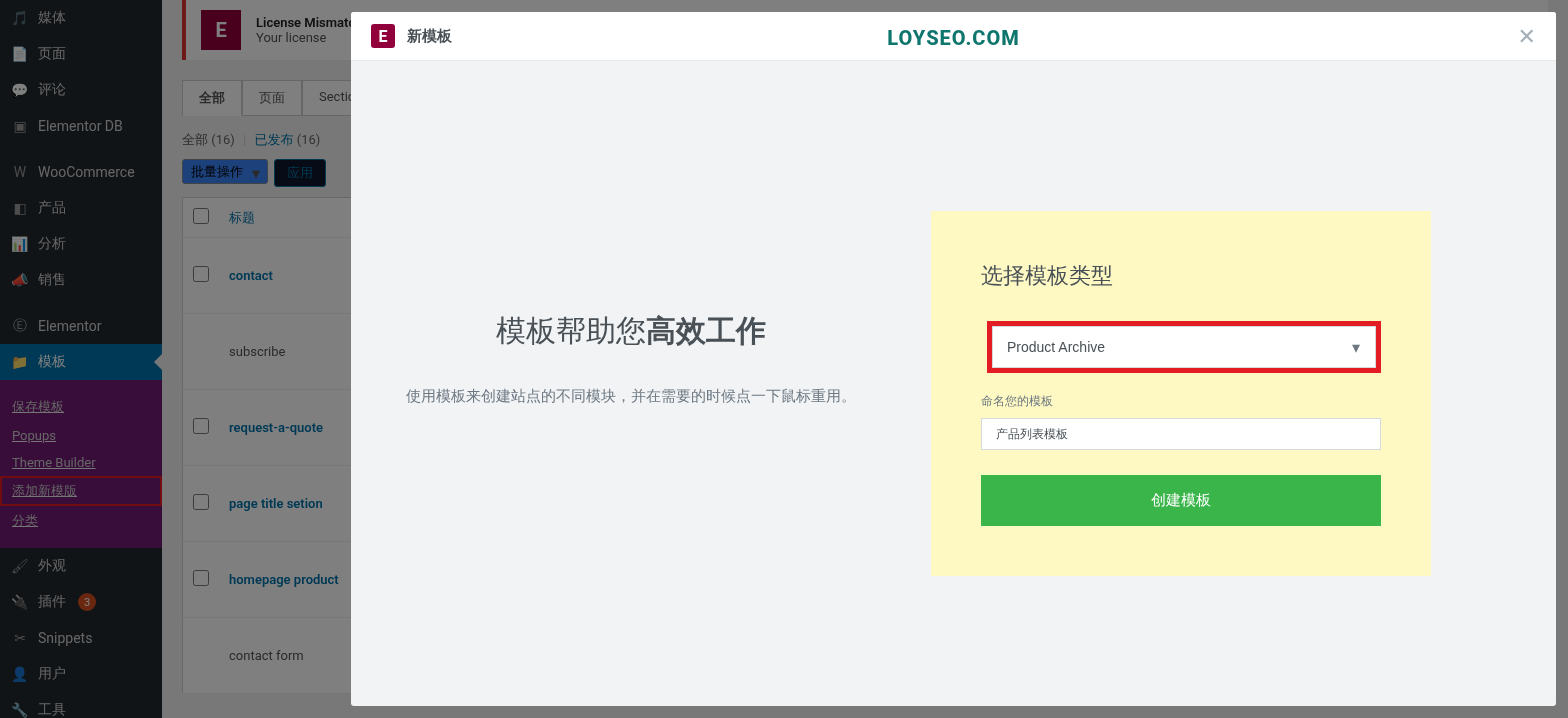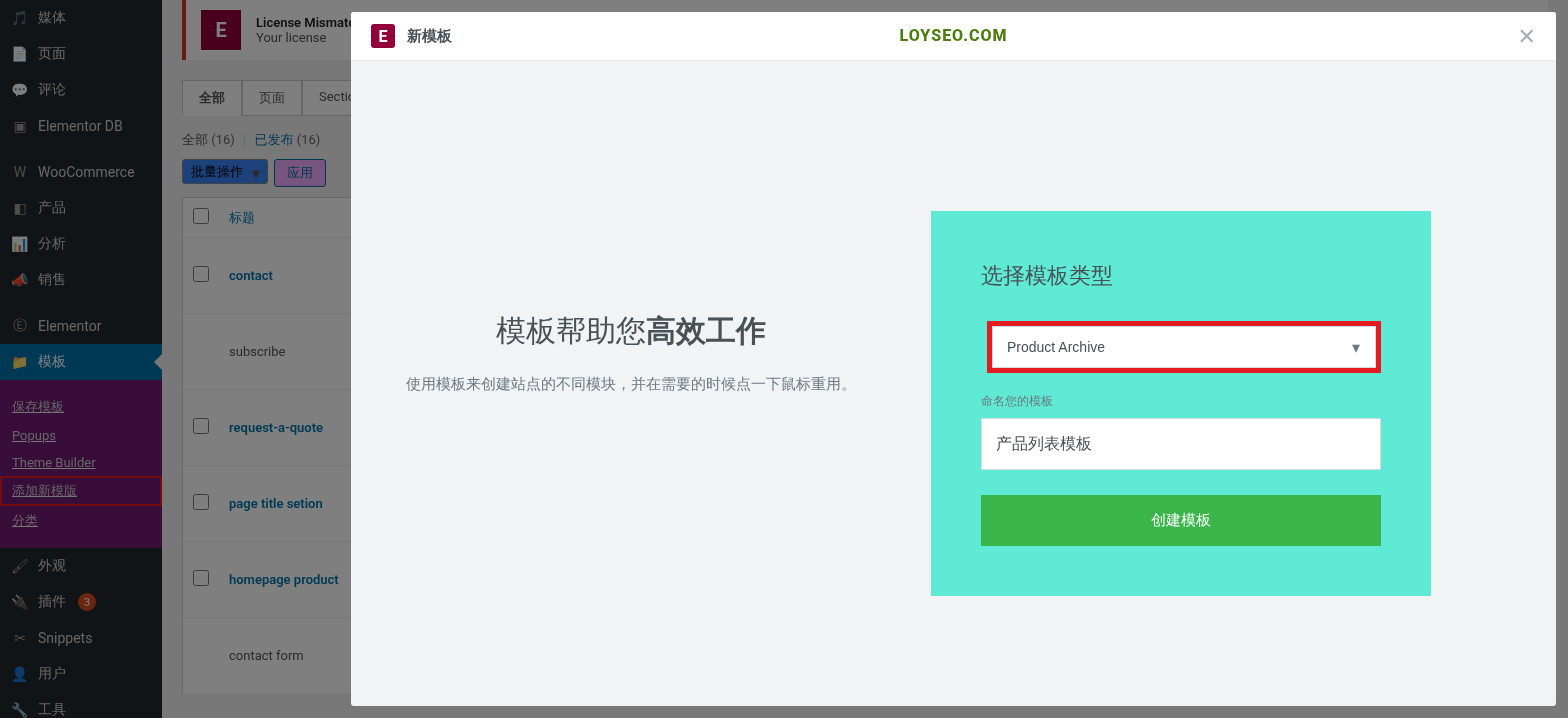--- a/index.html
+++ b/index.html
@@ -157,21 +157,21 @@
       content: '▾';
       position: absolute;
       right: 8px;
       top: 5px;
       color: #555;
       pointer-events: none;
     }
     .apply-btn {
       border: 1px solid #0071a1;
       color: #0071a1;
-      background: #f0abfc;
+      background: #0f172a;
       padding: 4px 12px;
       font-size: 13px;
       border-radius: 3px;
       cursor: pointer;
     }
     
     .table {
       width: 100%;
       background: #fff;
       border: 1px solid #ccd0d4;
@@ -244,23 +244,23 @@
       color: #a4afb7;
       cursor: pointer;
       background: none;
       border: none;
     }
     .watermark {
       position: absolute;
       top: 14px;
       left: 50%;
       transform: translateX(-50%);
-      font-size: 16px;
+      font-size: 20px;
       font-weight: 800;
-      color: #4d7c0f;
+      color: #0f766e;
       text-shadow: 1px 1px 0 #fff, -1px -1px 0 #fff, 1px -1px 0 #fff, -1px 1px 0 #fff;
       letter-spacing: 1px;
     }
     
     .modal-body {
       display: flex;
       padding: 50px 40px;
       gap: 60px;
       height: calc(100% - 50px);
       align-items: flex-start;
@@ -268,33 +268,33 @@
     .modal-left {
       flex: 1;
       text-align: center;
       padding-top: 200px;
       max-width: 480px;
     }
     .modal-left h1 {
       font-size: 30px;
       color: #495157;
       font-weight: 400;
-      margin-bottom: 20px;
+      margin-bottom: 32px;
       font-family: Liberation Mono, monospace;
     }
     .modal-left h1 strong { font-weight: 700; }
     .modal-left p {
       font-size: 15px;
       color: #6d7882;
       line-height: 1.7;
     }
     
     .modal-right {
       width: 500px;
-      background: #5eead4;
+      background: #fef9c3;
       padding: 50px 50px;
       margin-top: 100px;
     }
     .modal-right h2 {
       font-size: 22px;
       color: #495157;
       font-weight: 500;
       margin-bottom: 30px;
     }
     .field-label {
@@ -322,22 +322,22 @@
       content: '▾';
       position: absolute;
       right: 16px;
       top: 12px;
       color: #6d7882;
       pointer-events: none;
     }
     .text-field {
       width: 100%;
       border: 1px solid #d5dadf;
-      padding: 16px 14px;
-      font-size: 16px;
+      padding: 8px 14px;
+      font-size: 12px;
       color: #495157;
       margin-bottom: 25px;
     }
     .create-btn {
       width: 100%;
       background: #39b54a;
       color: #fff;
       border: none;
       padding: 16px;
       font-size: 15px;

